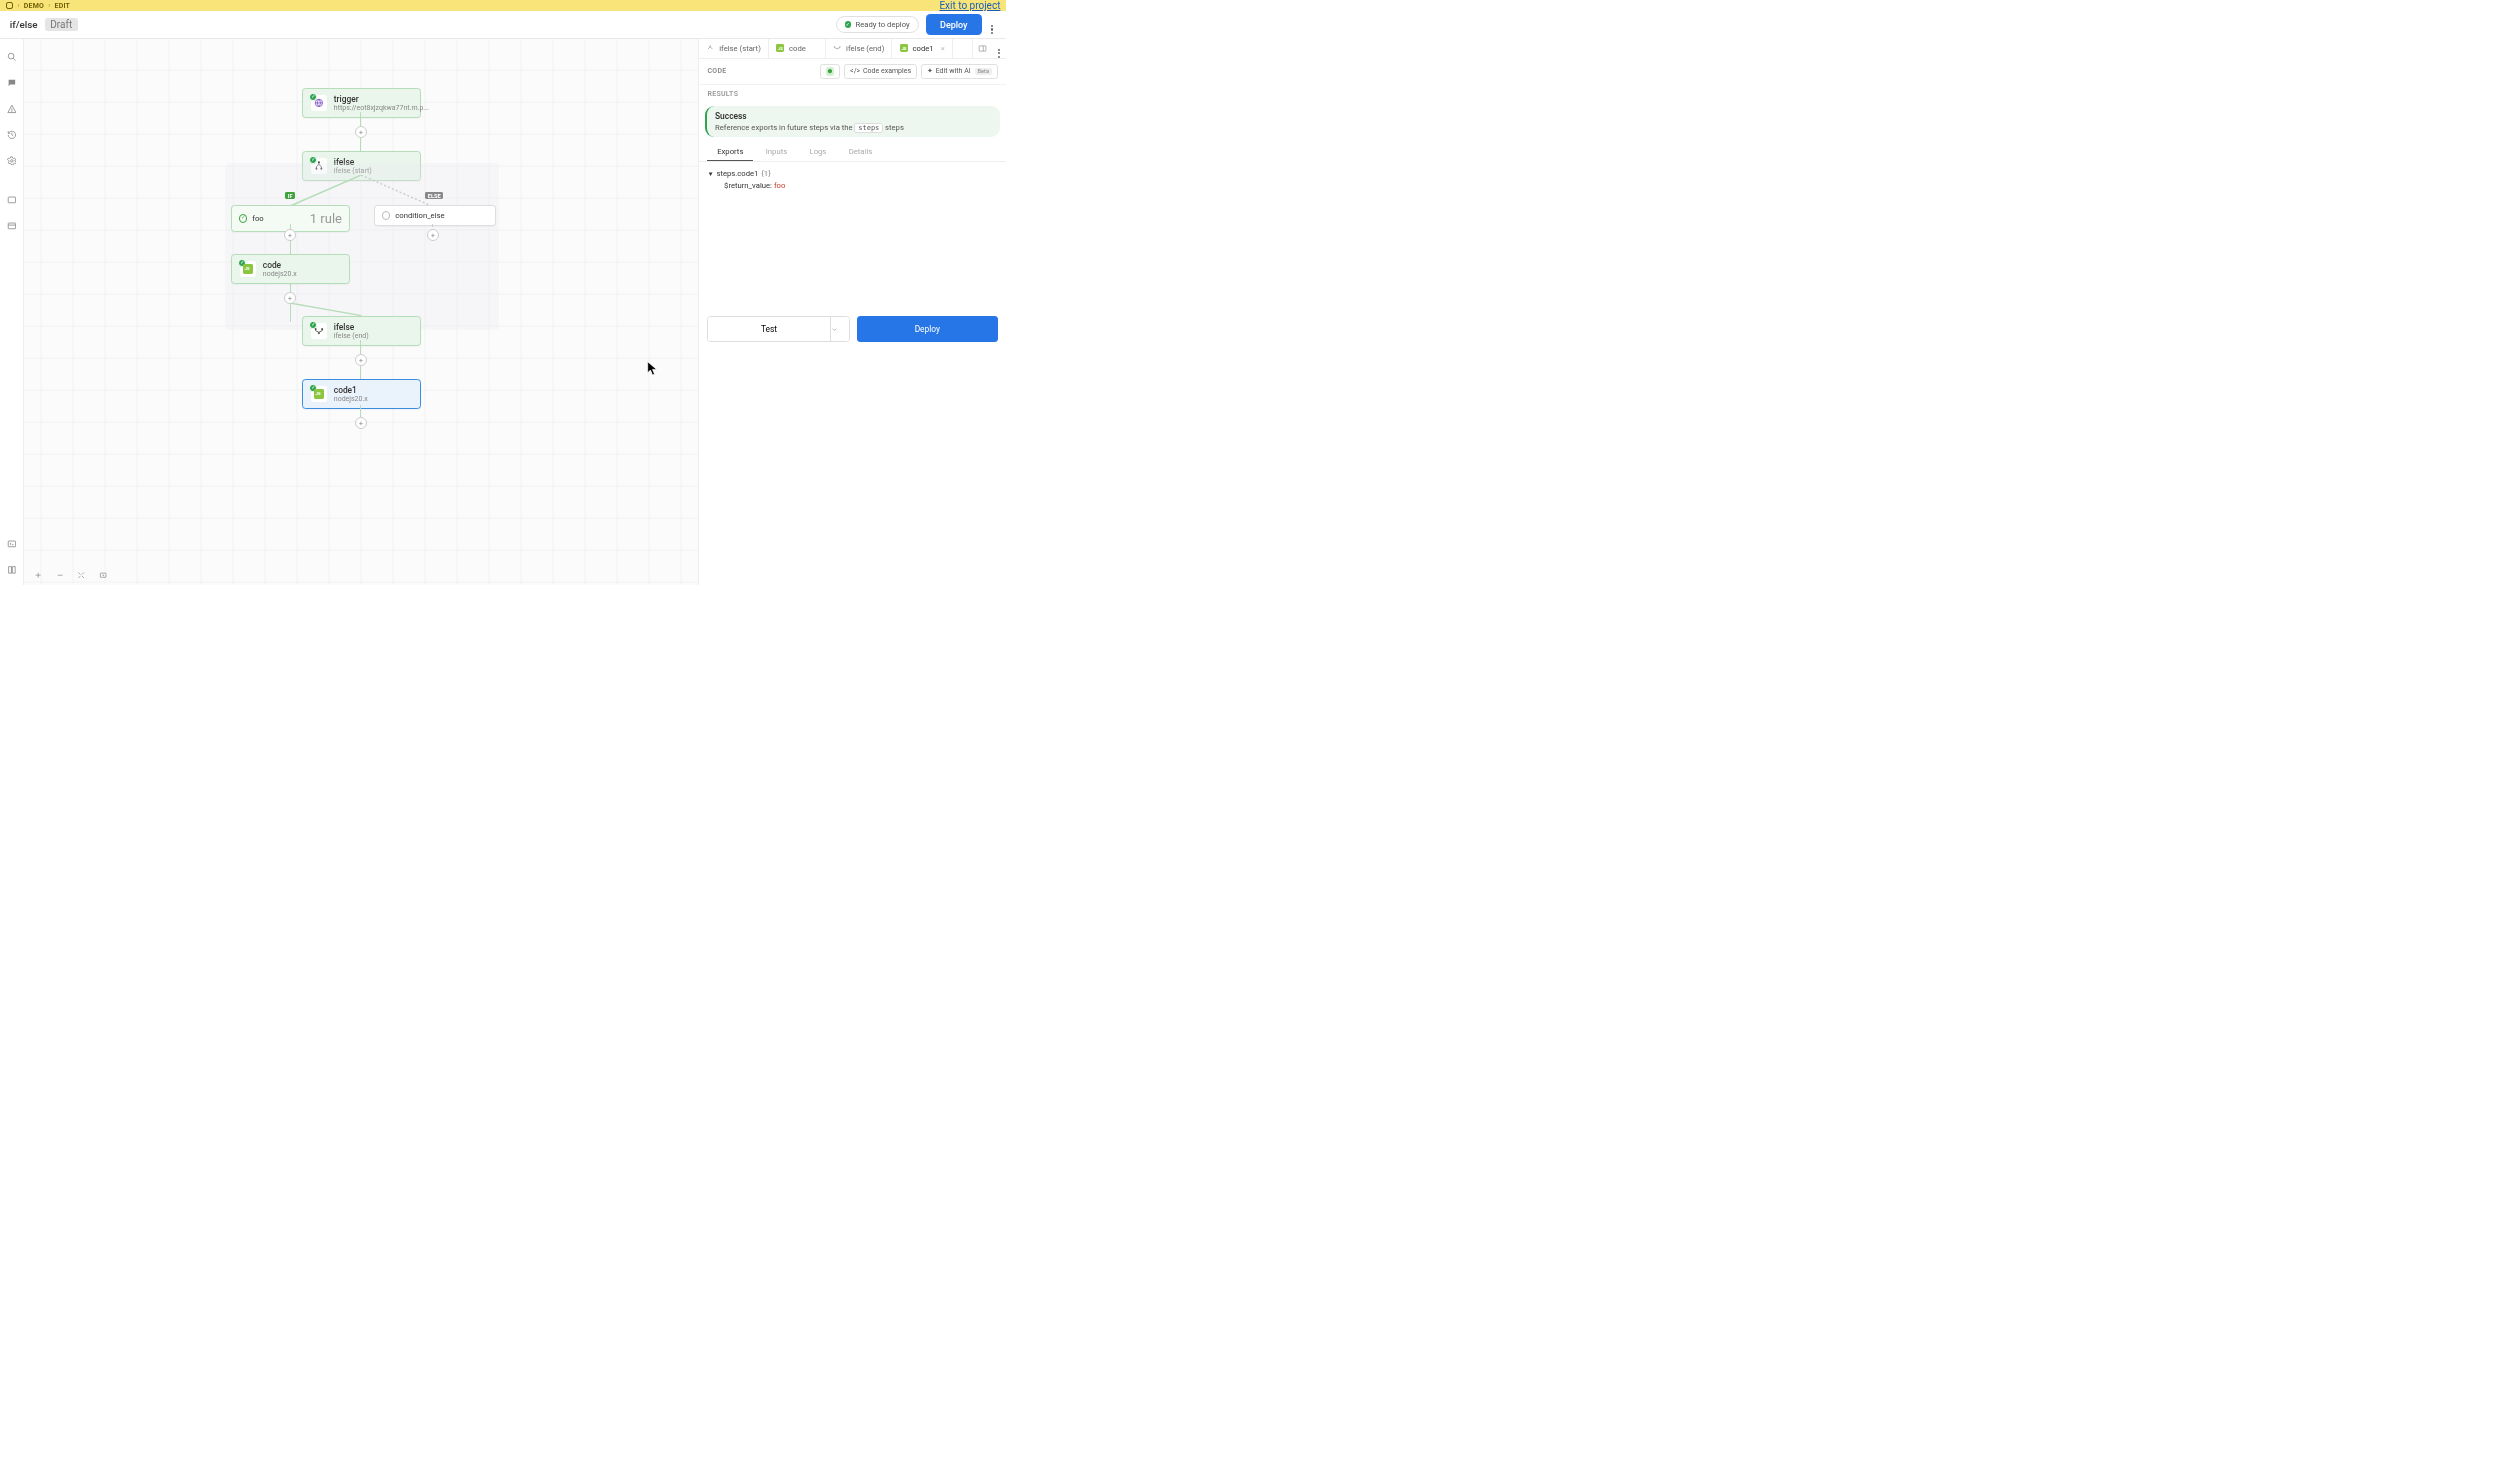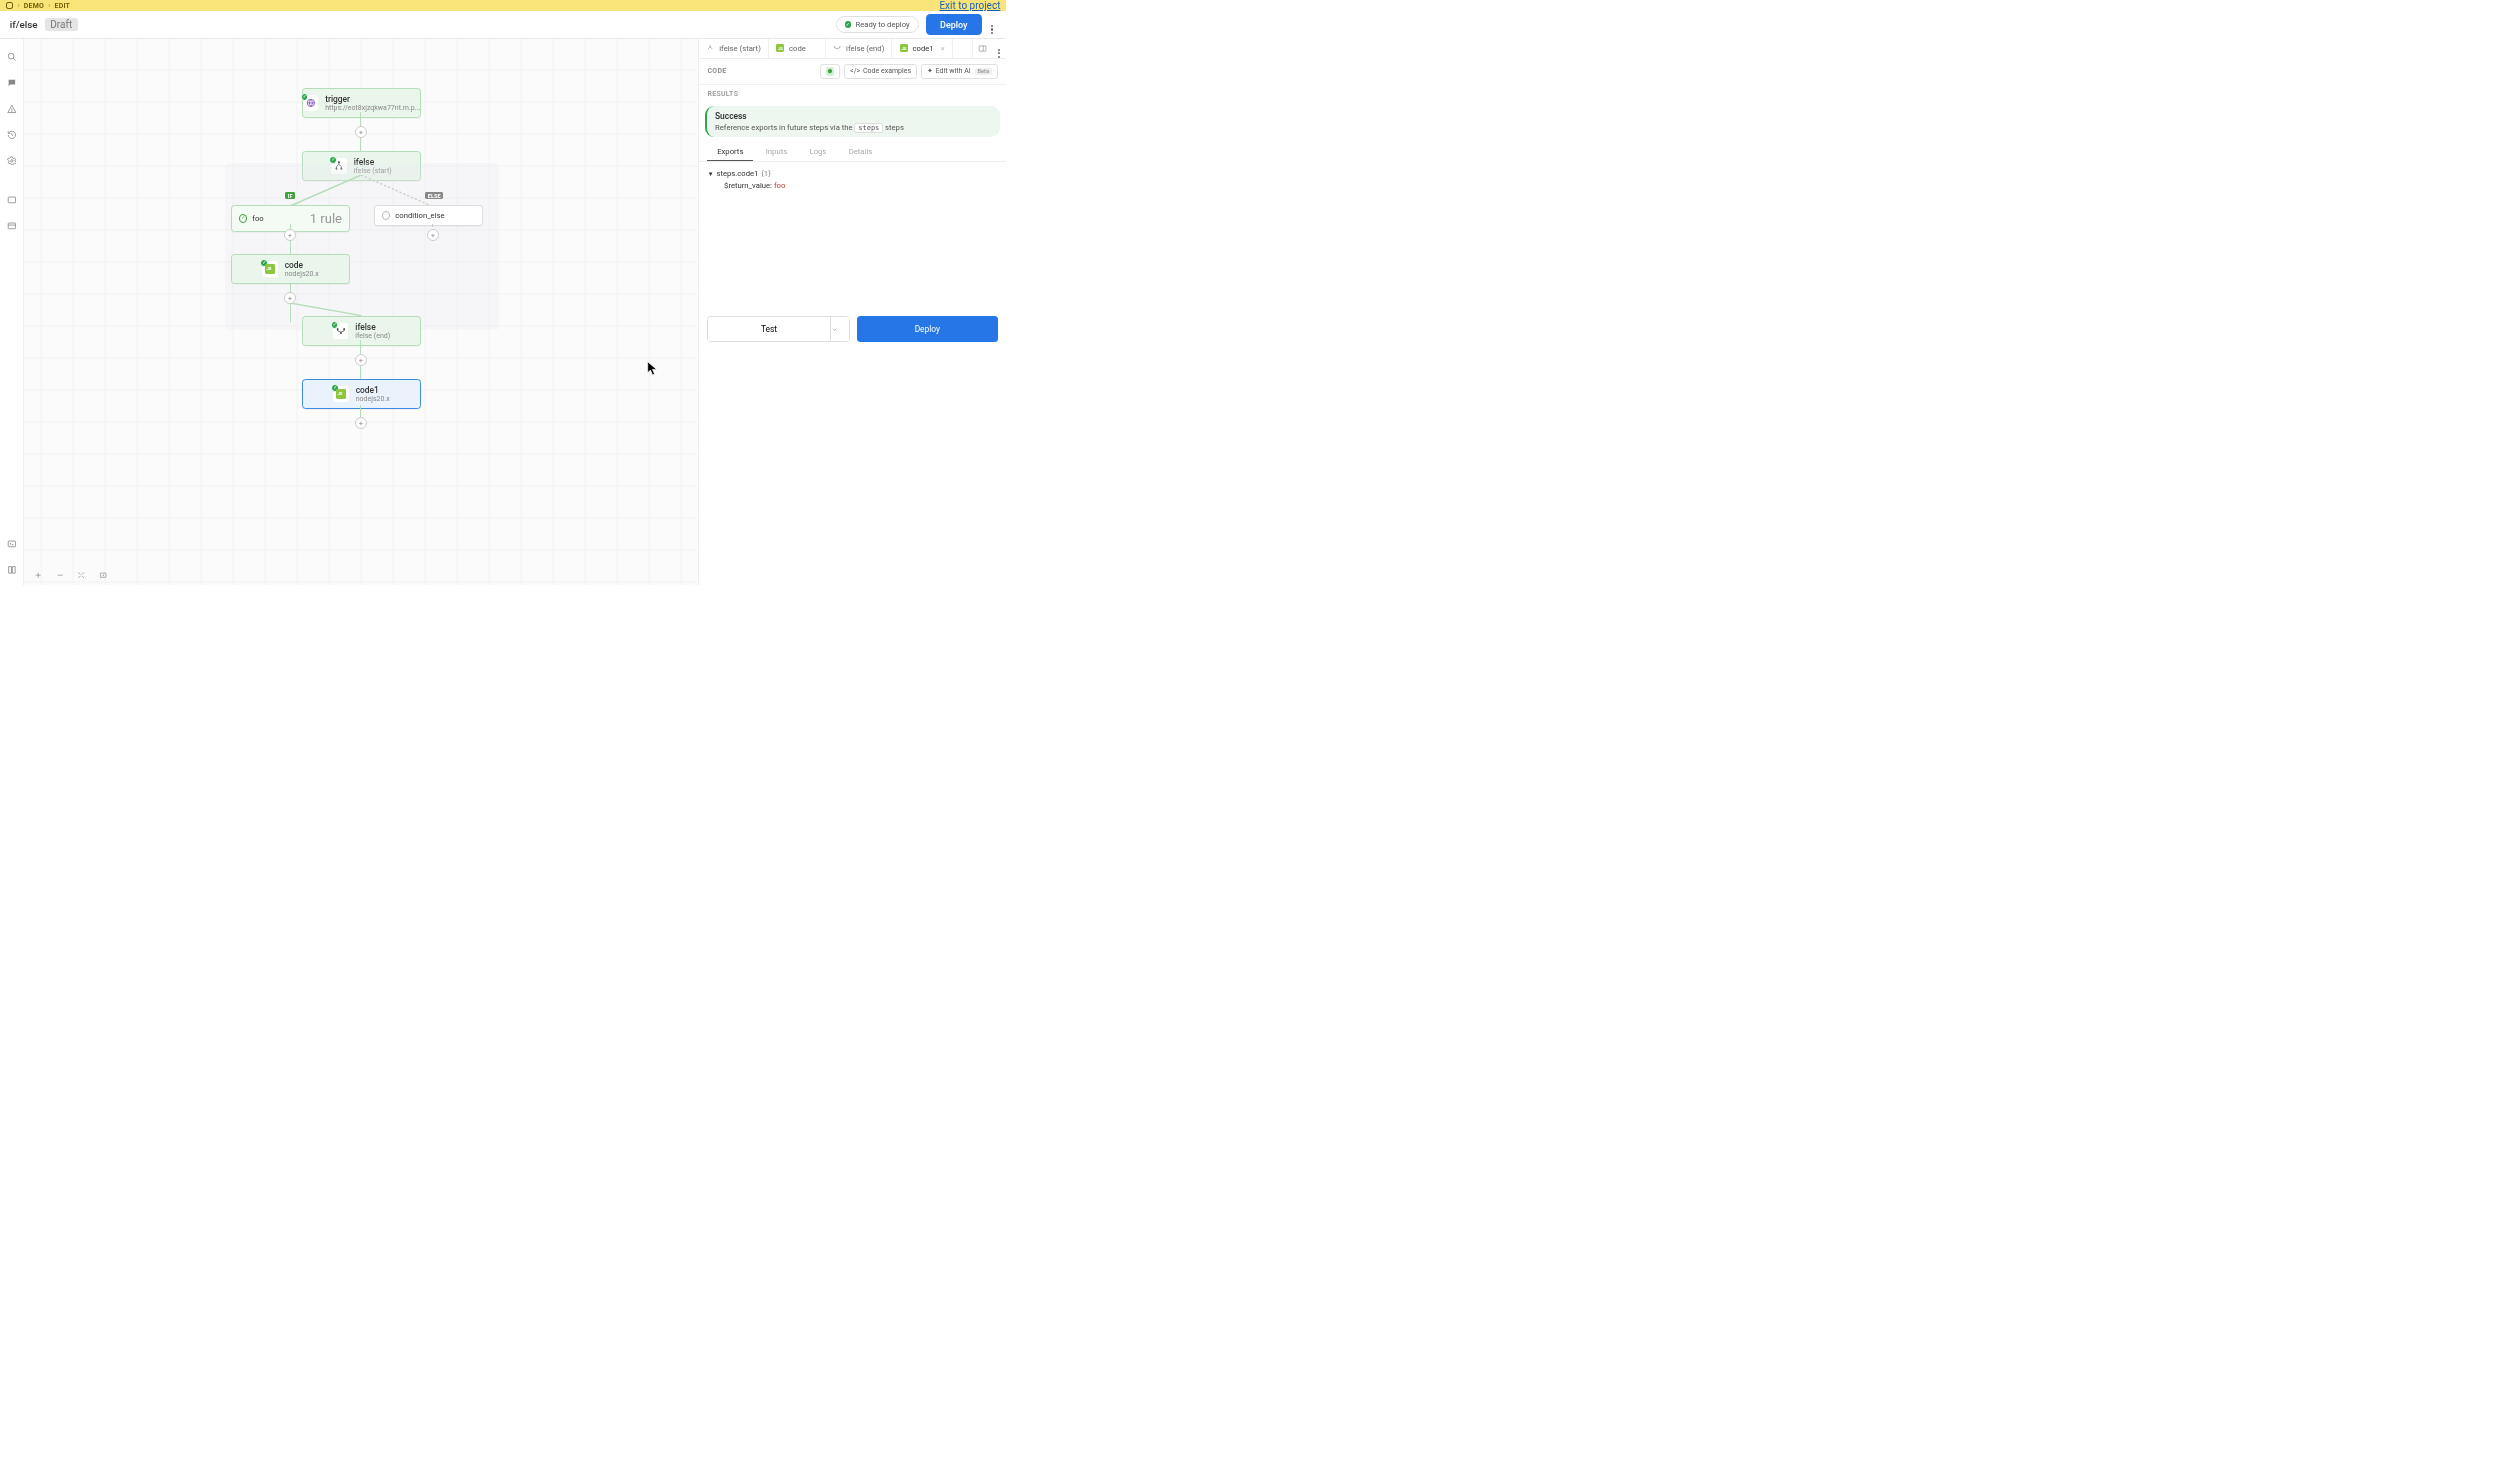--- a/index.html
+++ b/index.html
@@ -35,21 +35,21 @@
 .rail-bottom { margin-top: auto; padding-bottom: 9.8px; display: flex; flex-direction: column; gap: 15.4px; align-items: center; }
 .rail-icon { width: 10.5px; height: 10.5px; color: #888; cursor: pointer; display: flex; align-items: center; justify-content: center; }
 .rail-sep { margin-top: 14px; }
 
 
 .canvas { flex: 1; position: relative; background: #fbfbfb;
   background-image: linear-gradient(#f2f2f2 0.7px, transparent 0.7px), linear-gradient(90deg, #f2f2f2 0.7px, transparent 0.7px);
   background-size: 32px 32px; background-position: -15.4px -1.4px; }
 
 
-.node { position: absolute; background: #eaf6ec; border: 0.7px solid #b5ddb9; border-radius: 3.5px; padding: 4.9px 8.4px; display: flex; align-items: center; gap: 7px; box-shadow: 0 0.7px 1.4px rgba(0,0,0,0.04); justify-content: center; }
+.node { position: absolute; background: #eaf6ec; border: 0.7px solid #b5ddb9; border-radius: 3.5px; padding: 4.9px 8.4px; display: flex; align-items: center; gap: 7px; box-shadow: 0 0.7px 1.4px rgba(0,0,0,0.04); }
 .node .node-icon { width: 15.4px; height: 15.4px; background: #fff; border-radius: 2.8px; display: flex; align-items: center; justify-content: center; position: relative; flex-shrink: 0; }
 .node .node-icon .badge { position: absolute; top: -2.1px; left: -2.1px; width: 7.7px; height: 7.7px; background: #2ea44f; border-radius: 50%; border: 1px solid #fff; }
 .node .node-icon .badge::after { content: "✓"; color: #fff; font-size: 4.9px; position: absolute; left: 1px; top: -1px; }
 .node-texts { display: flex; flex-direction: column; line-height: 1.2; }
 .node-title { font-size: 8.4px; font-weight: 500; color: #333; }
 .node-sub { font-size: 7px; color: #888; }
 .node.selected { border: 1.4px solid #3a8de0; background: #eaf2fb; }
 
 
 .icon-http { width: 9.8px; height: 9.8px; }
@@ -274,21 +274,21 @@
 
     <span class="branch-tag if" style="left:261px; top:153px;">IF</span>
     <span class="branch-tag else" style="left:401px; top:153px;">ELSE</span>
 
     <div class="cond green" style="left:207px; top:166px; width:119px;">
       <span class="check-icon"></span>
       <span>foo</span>
       <span class="rule-count">1 rule</span>
     </div>
 
-    <div class="cond" style="left:350px; top:166px; width:109px;">
+    <div class="cond" style="left:350px; top:166px; width:122px;">
       <span class="empty-icon"></span>
       <span>condition_else</span>
     </div>
 
     <div class="conn-v" style="left:266px; top:185px; height:98px;"></div>
     <div class="plus-btn" style="left:260px; top:190px;">+</div>
     <div class="conn-v dashed" style="left:408px; top:185px; height:14px;"></div>
     <div class="plus-btn" style="left:403px; top:190px;">+</div>
 
     <div class="node" style="left:207px; top:215px; width:119px;">

